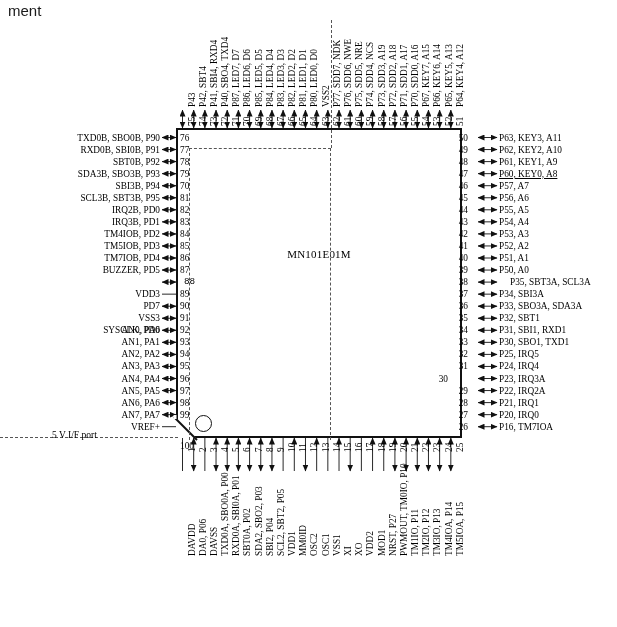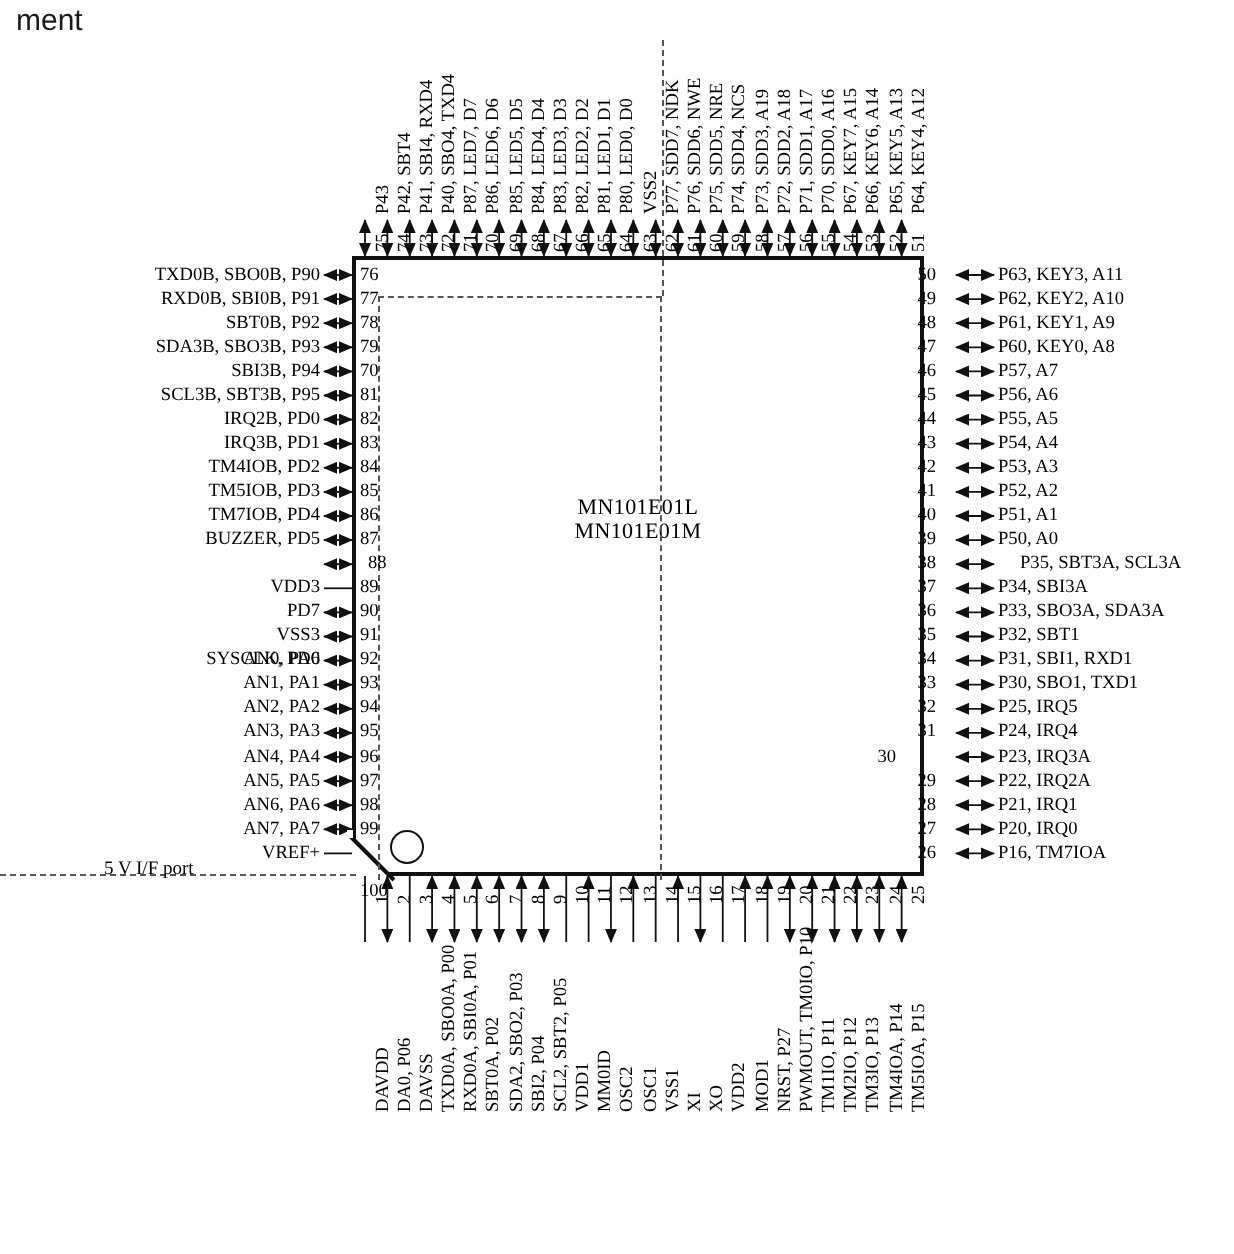--- a/index.html
+++ b/index.html
@@ -272,21 +272,20 @@
 
   <div class="chip"></div>
   <svg class="arrows">
     <polygon points="176,418 196,438 176,438" fill="#fff" stroke="none"></polygon>
     <line x1="174" y1="417" x2="197" y2="440" stroke="#111" stroke-width="2"></line>
     <line x1="175" y1="415" x2="175" y2="419" stroke="#fff" stroke-width="3"></line>
   </svg>
   <div class="chip-dot"></div>
 
   <div class="chip-names" id="chip-names">
-      <div>MN101E01L</div>
       <div>MN101E01M</div>
     </div>
 
   <div class="dashed-inner"></div>
   <div class="dashed-left-line"></div>
   <div class="dashed-top-stub"></div>
 
   <div class="port-label" style="left:52px; top:430px;">5 V I/F port</div>
 
   <div id="pins-left">
@@ -308,21 +307,21 @@
       <div class="pin-num-l" style="left: 180px; top: 215.85px;">83</div>
       <div class="pin-label-l" style="right: 457px; top: 227.9px;">TM4IOB, PD2</div>
       <div class="pin-num-l" style="left: 180px; top: 227.9px;">84</div>
       <div class="pin-label-l" style="right: 457px; top: 239.95px;">TM5IOB, PD3</div>
       <div class="pin-num-l" style="left: 180px; top: 239.95px;">85</div>
       <div class="pin-label-l" style="right: 457px; top: 252px;">TM7IOB, PD4</div>
       <div class="pin-num-l" style="left: 180px; top: 252px;">86</div>
       <div class="pin-label-l" style="right: 457px; top: 264.05px;">BUZZER, PD5</div>
       <div class="pin-num-l" style="left: 180px; top: 264.05px;">87</div>
       <div class="pin-label-l" style="right: 457px; top: 276.1px; margin-top: 48px;">SYSCLK, PD6</div>
-      <div class="pin-num-l" style="left: 184px; top: 276.1px;">88</div>
+      <div class="pin-num-l" style="left: 184px; top: 276.1px; font-family: Liberation Mono, monospace;">88</div>
       <div class="pin-label-l" style="right: 457px; top: 288.15px; margin-left: 46px;">VDD3</div>
       <div class="pin-num-l" style="left: 180px; top: 288.15px;">89</div>
       <div class="pin-label-l" style="right: 457px; top: 300.2px;">PD7</div>
       <div class="pin-num-l" style="left: 180px; top: 300.2px;">90</div>
       <div class="pin-label-l" style="right: 457px; top: 312.25px;">VSS3</div>
       <div class="pin-num-l" style="left: 180px; top: 312.25px;">91</div>
       <div class="pin-label-l" style="right: 457px; top: 324.3px;">AN0, PA0</div>
       <div class="pin-num-l" style="left: 180px; top: 324.3px;">92</div>
       <div class="pin-label-l" style="right: 457px; top: 336.35px;">AN1, PA1</div>
       <div class="pin-num-l" style="left: 180px; top: 336.35px;">93</div>
@@ -342,21 +341,21 @@
       <div class="pin-num-l" style="left: 180px; top: 440px;">100</div>
     </div>
   <div id="pins-right">
       <div class="pin-num-r" style="left: 452px; top: 131.5px; width: 16px;">50</div>
       <div class="pin-label-r" style="left: 499px; top: 131.5px;">P63, KEY3, A11</div>
       <div class="pin-num-r" style="left: 452px; top: 143.55px; width: 16px;">49</div>
       <div class="pin-label-r" style="left: 499px; top: 143.55px;">P62, KEY2, A10</div>
       <div class="pin-num-r" style="left: 452px; top: 155.6px; width: 16px;">48</div>
       <div class="pin-label-r" style="left: 499px; top: 155.6px;">P61, KEY1, A9</div>
       <div class="pin-num-r" style="left: 452px; top: 167.65px; width: 16px;">47</div>
-      <div class="pin-label-r" style="left: 499px; top: 167.65px;">P60, KEY0, A8</div>
+      <div class="pin-label-r" style="left: 499px; top: 167.65px; text-decoration: underline;">P60, KEY0, A8</div>
       <div class="pin-num-r" style="left: 452px; top: 179.7px; width: 16px;">46</div>
       <div class="pin-label-r" style="left: 499px; top: 179.7px;">P57, A7</div>
       <div class="pin-num-r" style="left: 452px; top: 191.75px; width: 16px;">45</div>
       <div class="pin-label-r" style="left: 499px; top: 191.75px;">P56, A6</div>
       <div class="pin-num-r" style="left: 452px; top: 203.8px; width: 16px;">44</div>
       <div class="pin-label-r" style="left: 499px; top: 203.8px;">P55, A5</div>
       <div class="pin-num-r" style="left: 452px; top: 215.85px; width: 16px;">43</div>
       <div class="pin-label-r" style="left: 499px; top: 215.85px;">P54, A4</div>
       <div class="pin-num-r" style="left: 452px; top: 227.9px; width: 16px;">42</div>
       <div class="pin-label-r" style="left: 499px; top: 227.9px;">P53, A3</div>

